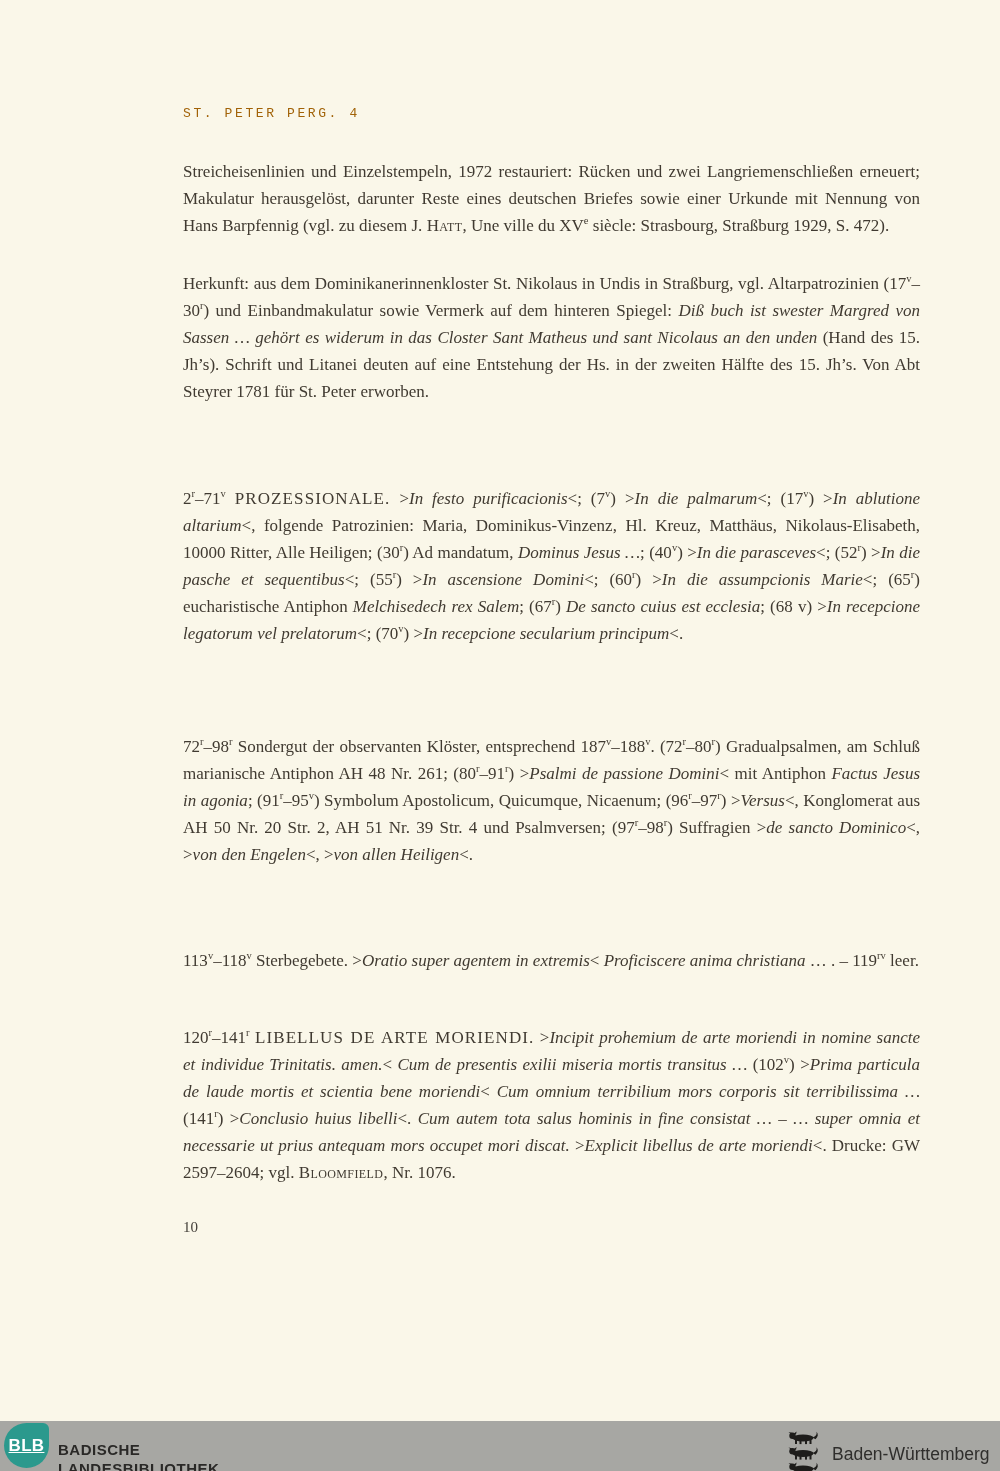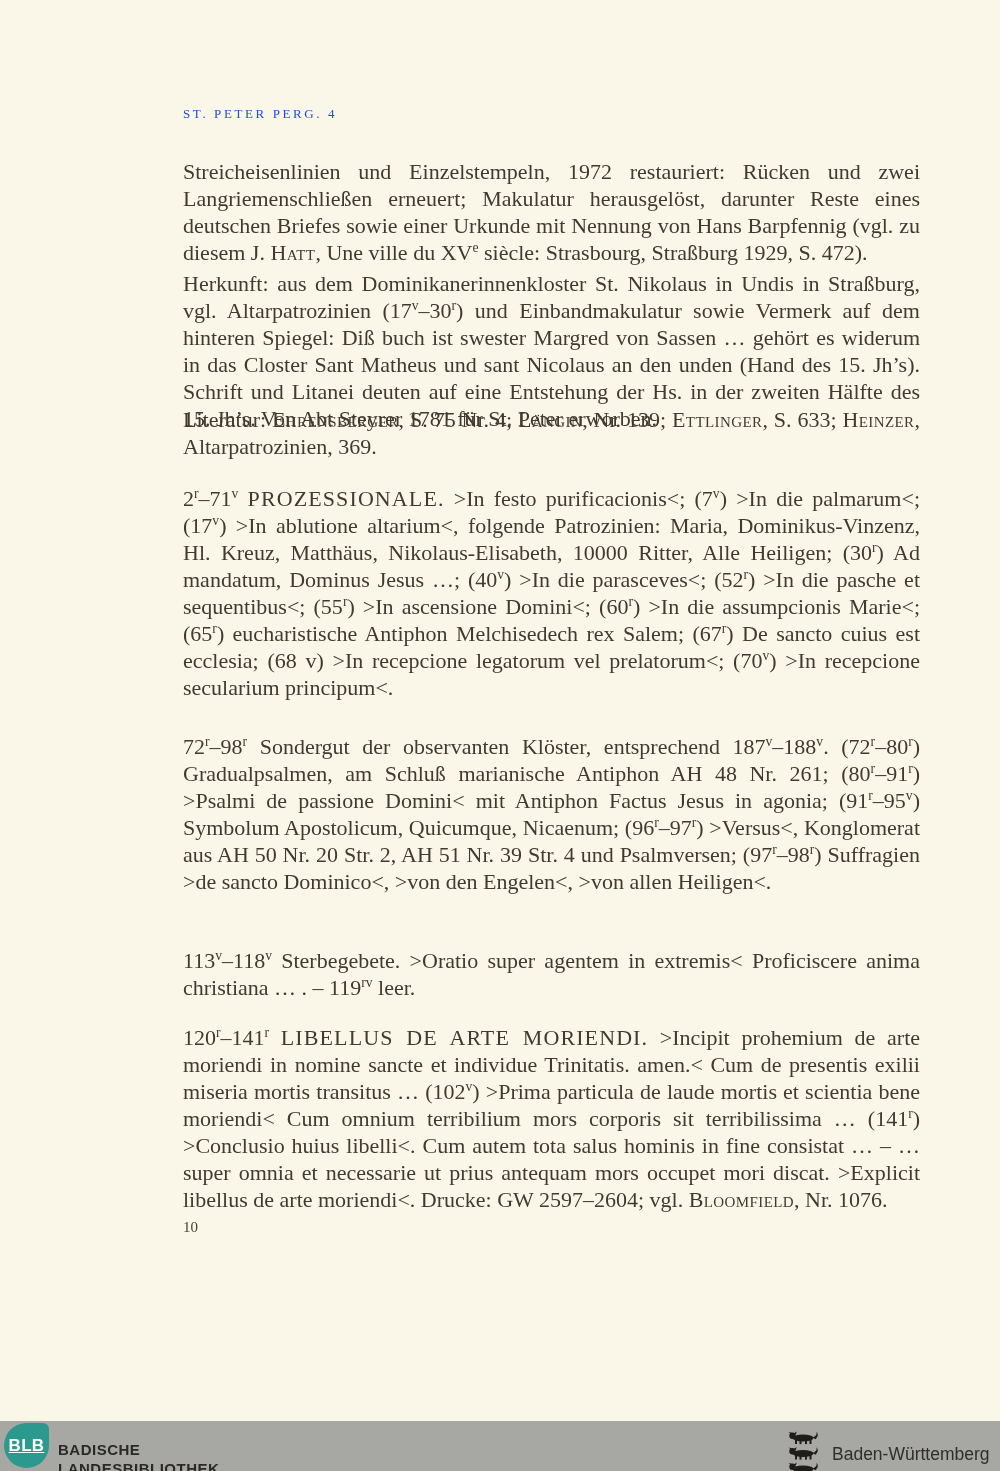--- a/index.html
+++ b/index.html
@@ -8,29 +8,29 @@
     width:1000px;height:1471px;
     background:#faf7e9;
     overflow:hidden;
     font-family:"Liberation Serif","DejaVu Serif",serif;
     color:#403a31;
   }
   
   .abs{position:absolute;}
   .running-head{
     left:183px;top:106px;width:737px;
-    font-size:13px;letter-spacing:2.6px;color:#1d4ed8;
+    font-size:13px;letter-spacing:2.6px;color:#a16207;font-family:Liberation Mono, monospace;
   }
   .para{
     left:183px;width:737px;
-    font-size:22px;line-height:27px;
+    font-size:17px;line-height:27px;
     text-align:justify;
     hyphens:auto;
   }
-  .it{}
+  .it{font-style:italic;}
   .sc{font-variant:small-caps;letter-spacing:.4px;}
   .caps{letter-spacing:1.1px;}
   sup{font-size:.62em;line-height:0;vertical-align:super;}
   .page-number{
     left:183px;top:1219px;
     font-size:15px;color:#44403a;
   }
   
   .footer-bar{
     position:absolute;left:0;top:1421px;
@@ -64,21 +64,20 @@
 <body>
 
 <div id="screen">
 
   <div class="abs running-head">ST. PETER PERG. 4</div>
 
   <div class="abs para" style="top:158px"><span>Streicheisenlinien und Einzelstempeln, 1972 restauriert: Rücken und zwei Langriemenschließen erneuert; Makulatur herausgelöst, darunter Reste eines deutschen Briefes sowie einer Urkunde mit Nennung von Hans Barpfennig (vgl. zu diesem J. </span><span class="sc">Hatt</span><span>, Une ville du XV</span><sup>e</sup><span> siècle: Strasbourg, Straßburg 1929, S. 472).</span></div>
 
   <div class="abs para" style="top:270px"><span>Herkunft: aus dem Dominikanerinnenkloster St. Nikolaus in Undis in Straßburg, vgl. Altarpatrozinien (17</span><sup>v</sup><span>–30</span><sup>r</sup><span>) und Einbandmakulatur sowie Vermerk auf dem hinteren Spiegel: </span><span class="it">Diß buch ist swester Margred von Sassen … gehört es widerum in das Closter Sant Matheus und sant Nicolaus an den unden</span><span> (Hand des 15. Jh’s). Schrift und Litanei deuten auf eine Entstehung der Hs. in der zweiten Hälfte des 15. Jh’s. Von Abt Steyrer 1781 für St. Peter erworben.</span></div>
 
-  <div class="abs para" style="top:406px"><span>Literatur: </span><span class="sc">Ehrensberger</span><span>, S. 75 Nr. 4; </span><span class="sc">Längin</span><span>, Nr. 139; </span><span class="sc">Ettlinger</span><span>, S. 633; </span><span class="sc">Heinzer</span><span>, Altarpatrozinien, 369.</span></div>
 
   <div class="abs para" style="top:485px"><span>2</span><sup>r</sup><span>–71</span><sup>v</sup><span> </span><span class="caps">PROZESSIONALE.</span><span> &gt;</span><span class="it">In festo purificacionis</span><span>&lt;; (7</span><sup>v</sup><span>) &gt;</span><span class="it">In die palmarum</span><span>&lt;; (17</span><sup>v</sup><span>) &gt;</span><span class="it">In ablutione altarium</span><span>&lt;, folgende Patrozinien: Maria, Dominikus-Vinzenz, Hl. Kreuz, Matthäus, Nikolaus-Elisabeth, 10000 Ritter, Alle Heiligen; (30</span><sup>r</sup><span>) Ad mandatum, </span><span class="it">Dominus Jesus …</span><span>; (40</span><sup>v</sup><span>) &gt;</span><span class="it">In die parasceves</span><span>&lt;; (52</span><sup>r</sup><span>) &gt;</span><span class="it">In die pasche et sequentibus</span><span>&lt;; (55</span><sup>r</sup><span>) &gt;</span><span class="it">In ascensione Domini</span><span>&lt;; (60</span><sup>r</sup><span>) &gt;</span><span class="it">In die assumpcionis Marie</span><span>&lt;; (65</span><sup>r</sup><span>) eucharistische Antiphon </span><span class="it">Melchisedech rex Salem</span><span>; (67</span><sup>r</sup><span>) </span><span class="it">De sancto cuius est ecclesia</span><span>; (68 v) &gt;</span><span class="it">In recepcione legatorum vel prelatorum</span><span>&lt;; (70</span><sup>v</sup><span>) &gt;</span><span class="it">In recepcione secularium principum</span><span>&lt;.</span></div>
 
 
   <div class="abs para" style="top:733px"><span>72</span><sup>r</sup><span>–98</span><sup>r</sup><span> Sondergut der observanten Klöster, entsprechend 187</span><sup>v</sup><span>–188</span><sup>v</sup><span>. (72</span><sup>r</sup><span>–80</span><sup>r</sup><span>) Gradualpsalmen, am Schluß marianische Antiphon AH 48 Nr. 261; (80</span><sup>r</sup><span>–91</span><sup>r</sup><span>) &gt;</span><span class="it">Psalmi de passione Domini</span><span>&lt; mit Antiphon </span><span class="it">Factus Jesus in agonia</span><span>; (91</span><sup>r</sup><span>–95</span><sup>v</sup><span>) Symbolum Apostolicum, Quicumque, Nicaenum; (96</span><sup>r</sup><span>–97</span><sup>r</sup><span>) &gt;</span><span class="it">Versus</span><span>&lt;, Konglomerat aus AH 50 Nr. 20 Str. 2, AH 51 Nr. 39 Str. 4 und Psalmversen; (97</span><sup>r</sup><span>–98</span><sup>r</sup><span>) Suffragien &gt;</span><span class="it">de sancto Dominico</span><span>&lt;, &gt;</span><span class="it">von den Engelen</span><span>&lt;, &gt;</span><span class="it">von allen Heiligen</span><span>&lt;.</span></div>
 
 
   <div class="abs para" style="top:947px"><span>113</span><sup>v</sup><span>–118</span><sup>v</sup><span> Sterbegebete. &gt;</span><span class="it">Oratio super agentem in extremis</span><span>&lt; </span><span class="it">Proficiscere anima christiana</span><span> … . – 119</span><sup>rv</sup><span> leer.</span></div>
 
   <div class="abs para" style="top:1024px"><span>120</span><sup>r</sup><span>–141</span><sup>r</sup><span> </span><span class="caps">LIBELLUS DE ARTE MORIENDI.</span><span> &gt;</span><span class="it">Incipit prohemium de arte moriendi in nomine sancte et individue Trinitatis. amen.</span><span>&lt; </span><span class="it">Cum de presentis exilii miseria mortis transitus …</span><span> (102</span><sup>v</sup><span>) &gt;</span><span class="it">Prima particula de laude mortis et scientia bene moriendi</span><span>&lt; </span><span class="it">Cum omnium terribilium mors corporis sit terribilissima …</span><span> (141</span><sup>r</sup><span>) &gt;</span><span class="it">Conclusio huius libelli</span><span>&lt;. </span><span class="it">Cum autem tota salus hominis in fine consistat … – … super omnia et necessarie ut prius antequam mors occupet mori discat.</span><span> &gt;</span><span class="it">Explicit libellus de arte moriendi</span><span>&lt;. Drucke: GW 2597–2604; vgl. </span><span class="sc">Bloomfield</span><span>, Nr. 1076.</span></div>

